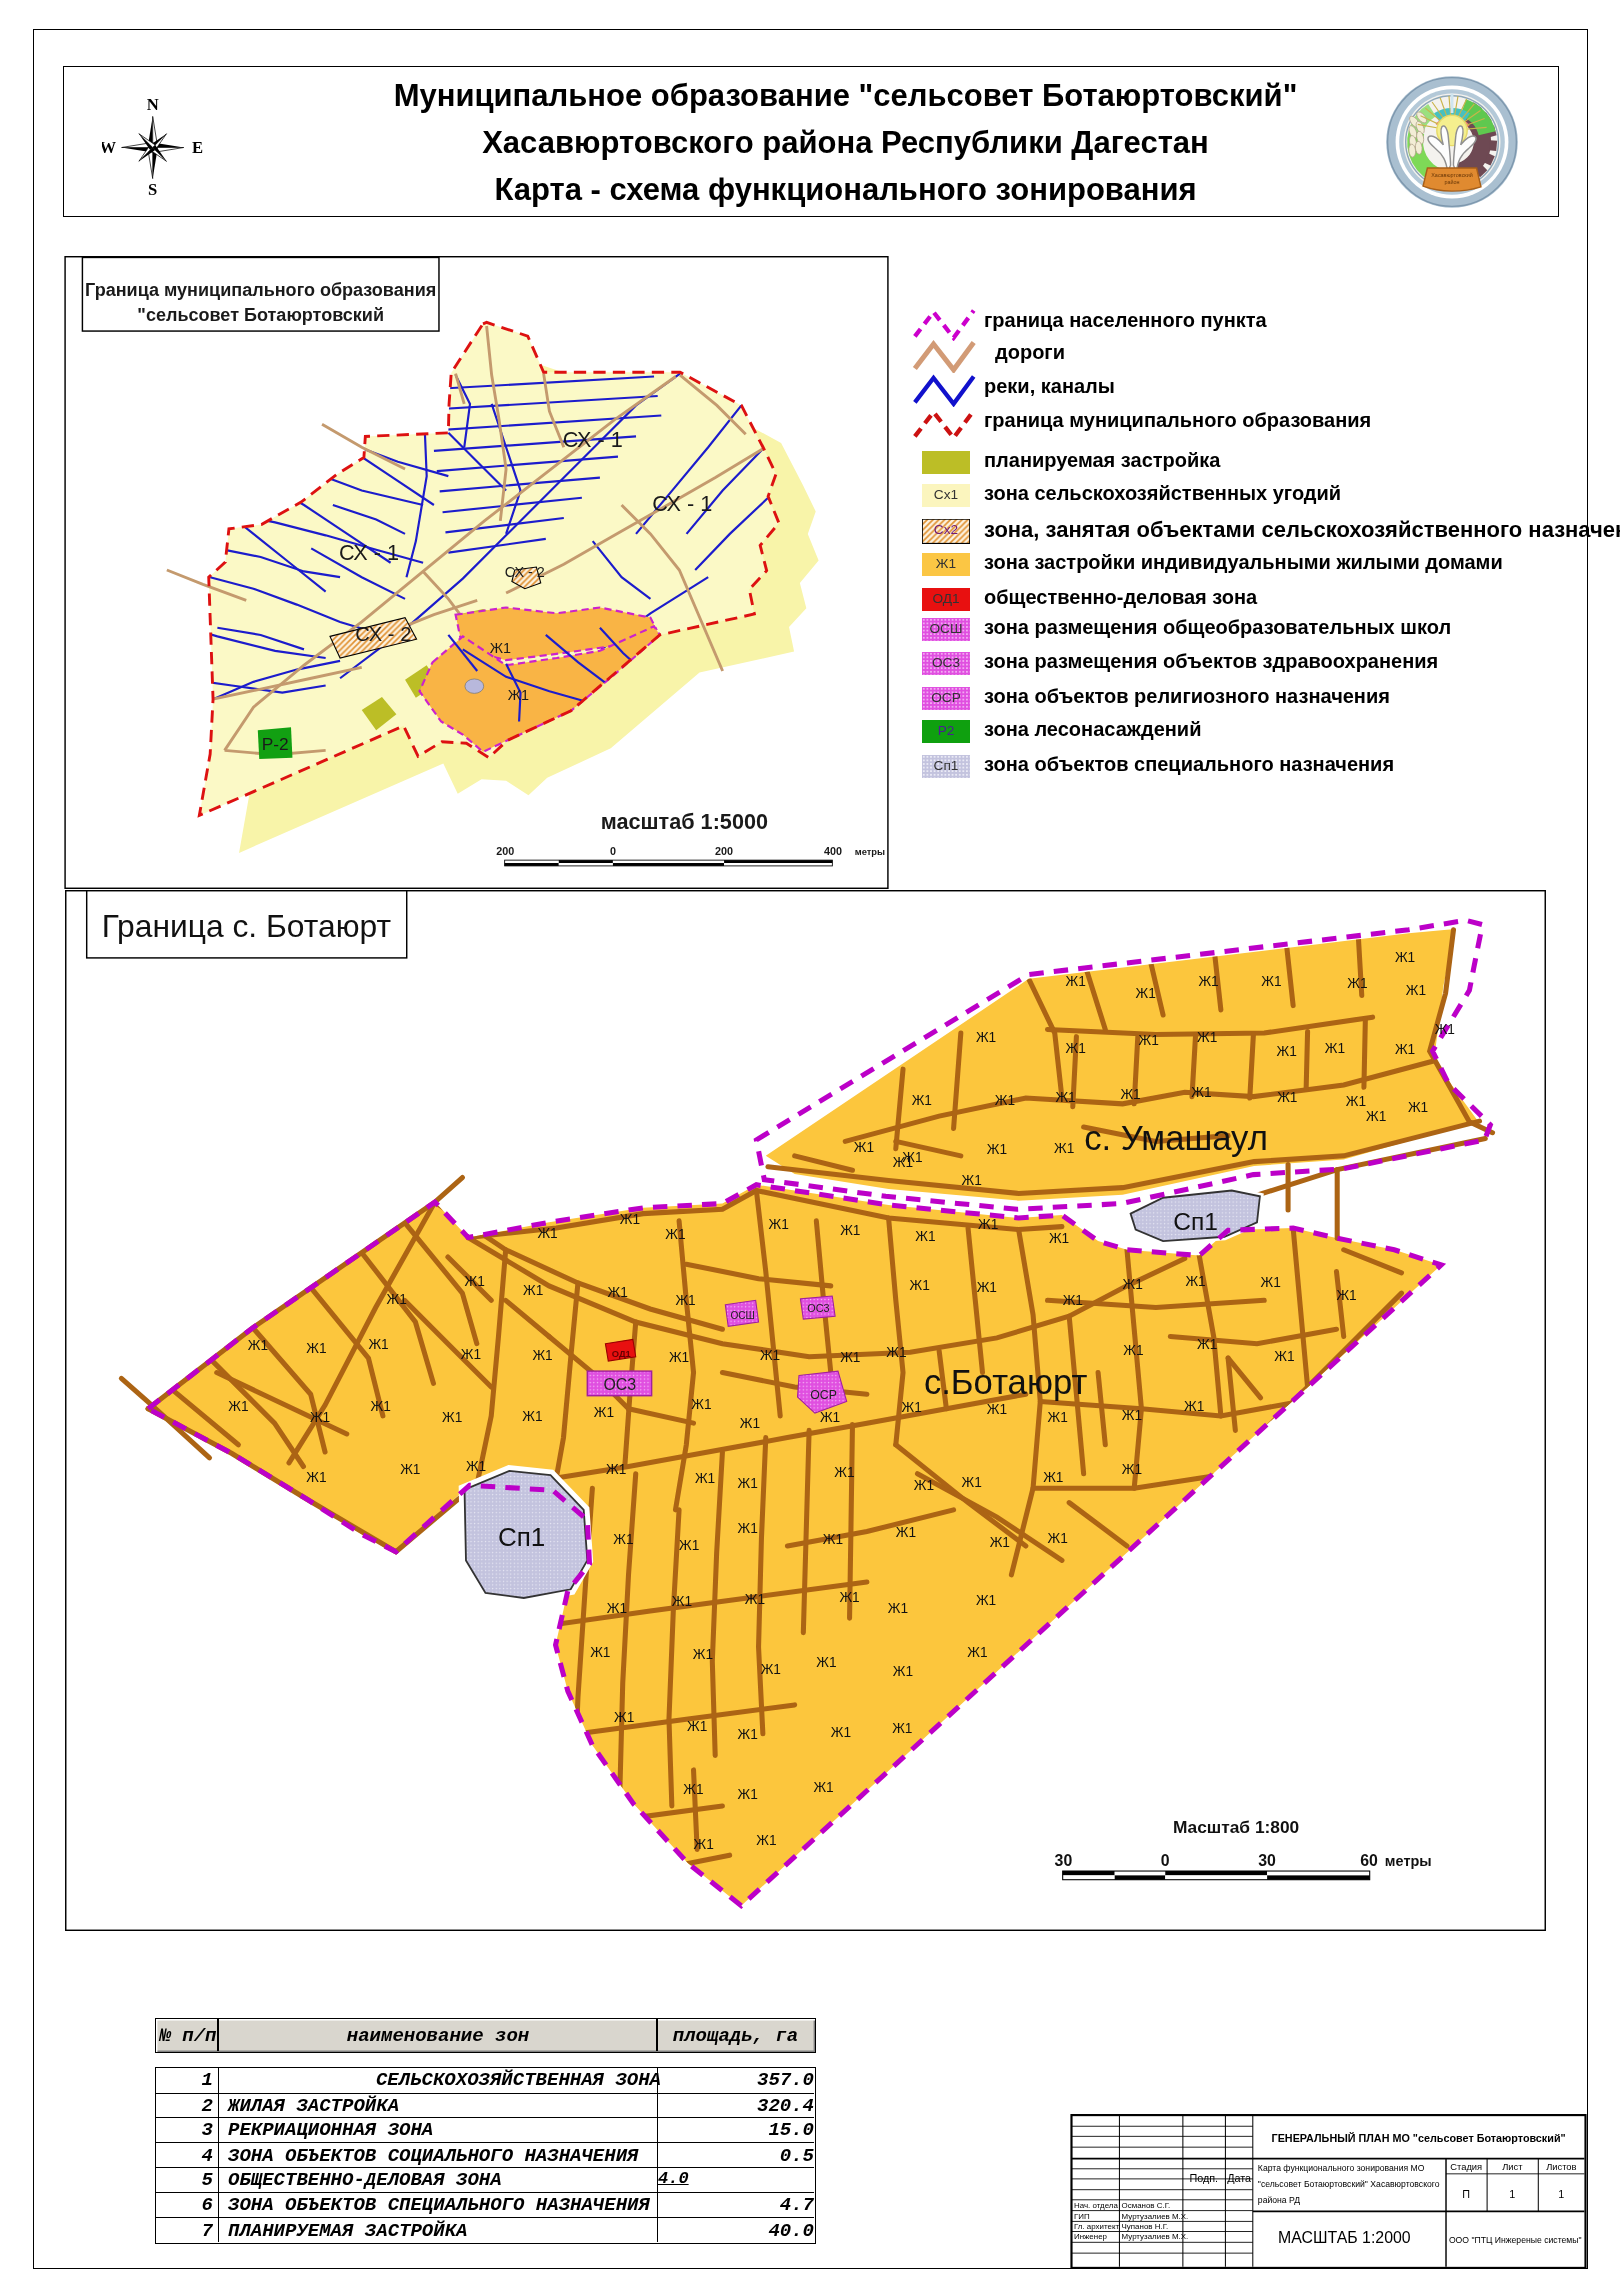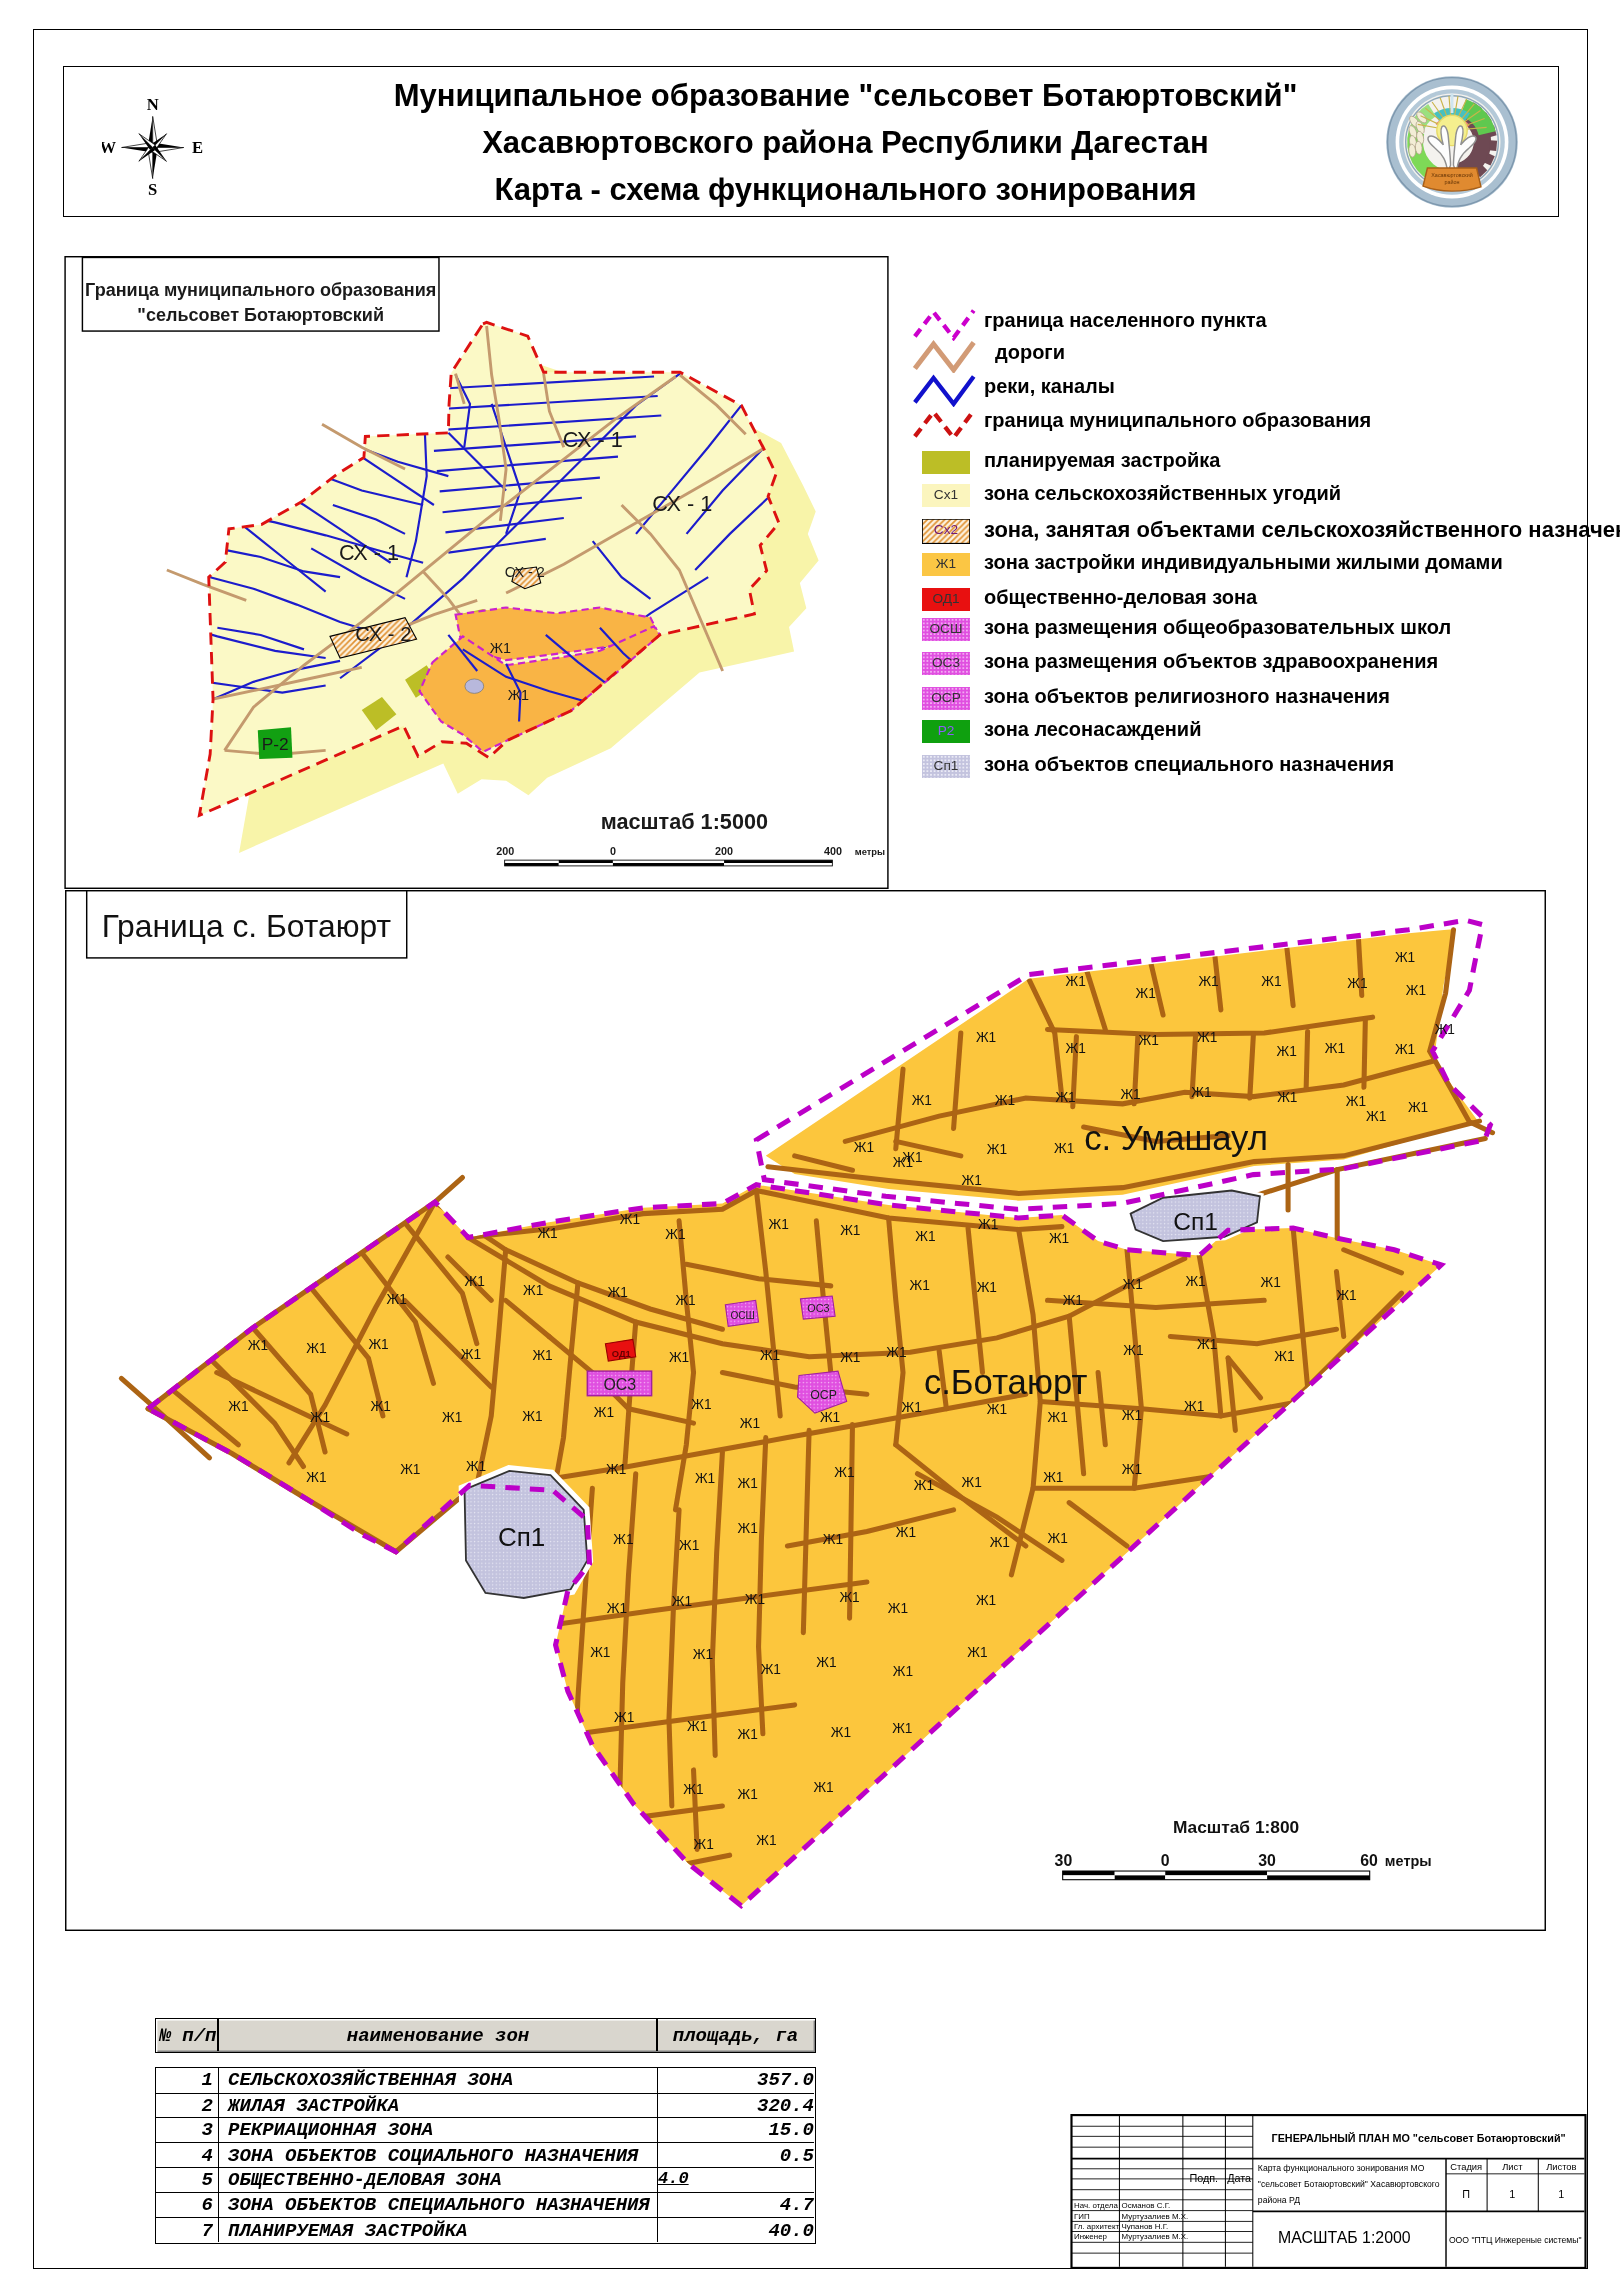--- a/index.html
+++ b/index.html
@@ -252,21 +252,21 @@
 <div class="abs" style="left:922px;top:618px;width:48px;height:23px;background:#e04fe0;background-image:radial-gradient(#f2aaf2 1px, rgba(0,0,0,0) 1px);background-size:3.6px 3.6px;"></div>
 <div class="abs" style="left:922px;top:621px;width:48px;text-align:center;font-size:13.7px;color:#333;">ОСШ</div>
 <div class="abs b" style="left:984px;top:616px;font-size:20px;">зона размещения общеобразовательных школ</div>
 <div class="abs" style="left:922px;top:652px;width:48px;height:23px;background:#e04fe0;background-image:radial-gradient(#f2aaf2 1px, rgba(0,0,0,0) 1px);background-size:3.6px 3.6px;"></div>
 <div class="abs" style="left:922px;top:655px;width:48px;text-align:center;font-size:13.7px;color:#333;">ОС3</div>
 <div class="abs b" style="left:984px;top:650px;font-size:20px;">зона размещения объектов здравоохранения</div>
 <div class="abs" style="left:922px;top:687px;width:48px;height:23px;background:#e04fe0;background-image:radial-gradient(#f2aaf2 1px, rgba(0,0,0,0) 1px);background-size:3.6px 3.6px;"></div>
 <div class="abs" style="left:922px;top:690px;width:48px;text-align:center;font-size:13.7px;color:#333;">ОСР</div>
 <div class="abs b" style="left:984px;top:685px;font-size:20px;">зона объектов религиозного назначения</div>
 <div class="abs" style="left:922px;top:720px;width:48px;height:23px;background:#0fa00f;"></div>
-<div class="abs" style="left:922px;top:723px;width:48px;text-align:center;font-size:13.7px;color:#8b5cf6;">Р2</div>
+<div class="abs" style="left:922px;top:723px;width:48px;text-align:center;font-size:13.7px;color:#4c1d95;">Р2</div>
 <div class="abs b" style="left:984px;top:718px;font-size:20px;">зона лесонасаждений</div>
 <div class="abs" style="left:922px;top:755px;width:48px;height:23px;background:#c3c3de;background-image:radial-gradient(#eaeaf5 1px, rgba(0,0,0,0) 1px);background-size:3.6px 3.6px;"></div>
 <div class="abs" style="left:922px;top:758px;width:48px;text-align:center;font-size:13.7px;color:#333;">Сп1</div>
 <div class="abs b" style="left:984px;top:753px;font-size:20px;">зона объектов специального назначения</div>
 <svg class="abs" style="left:65px;top:890px;" width="1481" height="1041" viewBox="0 0 2050 1441">
       <rect x="1" y="1" width="2048" height="1439" fill="#fff" stroke="#000" stroke-width="2"></rect>
       <polygon points="970,368 1334,123 1860,60 1924,54 1908,133 1895,236 1956,320 1770,373 1646,382 1464,422 1320,430 1140,414 1010,393" fill="#fcc63d"></polygon>
       <polygon points="115,718 260,606 512,432 558,481 670,460 800,440 910,434 957,408 1140,436 1320,454 1380,450 1430,486 1470,498 1570,506 1610,471 1700,468 1761,482 1840,498 1905,519 936,1406 862,1347 787,1265 730,1184 696,1109 679,1045 696,970 726,933 723,872 675,831 560,824 458,916 411,892 336,844 231,780" fill="#fcc63d"></polygon>
       <clipPath id="mclip">
         <polygon points="115,718 260,606 512,432 558,481 670,460 800,440 910,434 957,408 1140,436 1320,454 1380,450 1430,486 1470,498 1570,506 1610,471 1700,468 1761,482 1840,498 1905,519 936,1406 862,1347 787,1265 730,1184 696,1109 679,1045 696,970 726,933 723,872 675,831 560,824 458,916 411,892 336,844 231,780"></polygon>
@@ -526,21 +526,21 @@
     <div class="abs" style="left:155px;top:2067px;width:659px;height:175px;border:0.7px solid #000;"></div>
     <div class="abs" style="left:155px;top:2093px;width:659px;height:0.7px;background:#000;"></div>
     <div class="abs" style="left:155px;top:2117px;width:659px;height:0.7px;background:#000;"></div>
     <div class="abs" style="left:155px;top:2142px;width:659px;height:0.7px;background:#000;"></div>
     <div class="abs" style="left:155px;top:2167px;width:659px;height:0.7px;background:#000;"></div>
     <div class="abs" style="left:155px;top:2192px;width:659px;height:0.7px;background:#000;"></div>
     <div class="abs" style="left:155px;top:2217px;width:659px;height:0.7px;background:#000;"></div>
     <div class="abs" style="left:218px;top:2067px;width:0.7px;height:175px;background:#000;"></div>
     <div class="abs" style="left:657px;top:2067px;width:0.7px;height:175px;background:#000;"></div>
     <div class="abs" style="left:155px;top:2069px;width:58px;text-align:right;font-family:'Liberation Mono',monospace;font-weight:bold;font-style:italic;font-size:19px;">1</div>
-    <div class="abs" style="left:228px;top:2069px;width:433px;font-family:'Liberation Mono',monospace;font-weight:bold;font-style:italic;font-size:19px;">СЕЛЬСКОХОЗЯЙСТВЕННАЯ ЗОНА</div>
+    <div class="abs" style="left:228px;top:2069px;width:433px;font-family:'Liberation Mono',monospace;font-weight:bold;font-style:italic;font-size:19px;text-align:right;">СЕЛЬСКОХОЗЯЙСТВЕННАЯ ЗОНА</div>
     <div class="abs" style="left:658px;top:2069px;width:156px;text-align:right;font-family:'Liberation Mono',monospace;font-weight:bold;font-style:italic;font-size:19px;">357.0</div>
     <div class="abs" style="left:155px;top:2095px;width:58px;text-align:right;font-family:'Liberation Mono',monospace;font-weight:bold;font-style:italic;font-size:19px;">2</div>
     <div class="abs" style="left:228px;top:2095px;width:433px;font-family:'Liberation Mono',monospace;font-weight:bold;font-style:italic;font-size:19px;">ЖИЛАЯ ЗАСТРОЙКА</div>
     <div class="abs" style="left:658px;top:2095px;width:156px;text-align:right;font-family:'Liberation Mono',monospace;font-weight:bold;font-style:italic;font-size:19px;">320.4</div>
     <div class="abs" style="left:155px;top:2119px;width:58px;text-align:right;font-family:'Liberation Mono',monospace;font-weight:bold;font-style:italic;font-size:19px;">3</div>
     <div class="abs" style="left:228px;top:2119px;width:433px;font-family:'Liberation Mono',monospace;font-weight:bold;font-style:italic;font-size:19px;">РЕКРИАЦИОННАЯ ЗОНА</div>
     <div class="abs" style="left:658px;top:2119px;width:156px;text-align:right;font-family:'Liberation Mono',monospace;font-weight:bold;font-style:italic;font-size:19px;">15.0</div>
     <div class="abs" style="left:155px;top:2145px;width:58px;text-align:right;font-family:'Liberation Mono',monospace;font-weight:bold;font-style:italic;font-size:19px;">4</div>
     <div class="abs" style="left:228px;top:2145px;width:433px;font-family:'Liberation Mono',monospace;font-weight:bold;font-style:italic;font-size:19px;">ЗОНА ОБЪЕКТОВ СОЦИАЛЬНОГО НАЗНАЧЕНИЯ</div>
     <div class="abs" style="left:658px;top:2145px;width:156px;text-align:right;font-family:'Liberation Mono',monospace;font-weight:bold;font-style:italic;font-size:19px;">0.5</div>

